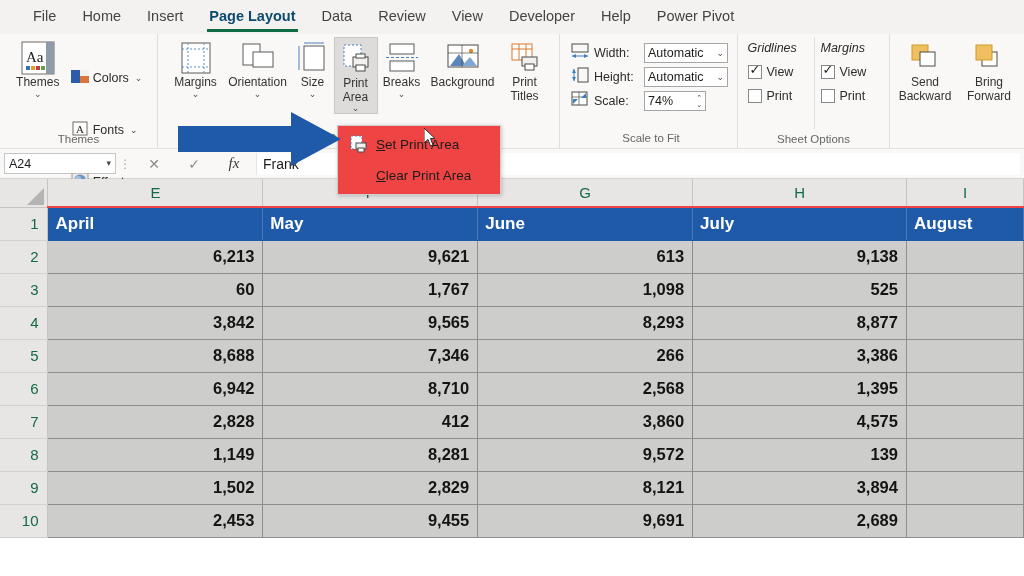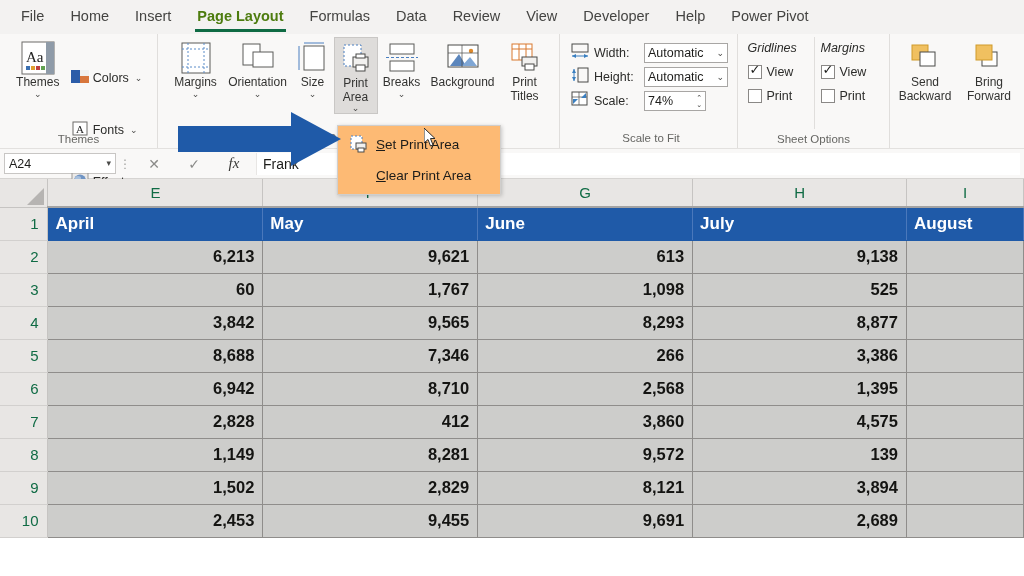--- a/index.html
+++ b/index.html
@@ -8,30 +8,30 @@
     font-family: "Liberation Sans", sans-serif;
     background: #ffffff;
     overflow: hidden;
   }
   #app { position: relative; width: 1024px; height: 576px; }
 
   
   .tabbar {
     height: 34px; background: #f3f2f1;
     display: flex; align-items: center;
-    padding-left: 8px; gap: 0px;
+    padding-left: 20px; gap: 0px;
     position: relative;
   }
   .tab {
     font-size: 14.5px; color: #444442;
     padding: 4px 13px 6px 13px;
     white-space: nowrap; position: relative;
     line-height: 18px;
   }
-  .tab.active { color: #4d7c0f; font-weight: bold; }
+  .tab.active { color: #0c4a6e; font-weight: bold; }
   .tab.active::after {
     content: ""; position: absolute;
     left: 11px; right: 11px; bottom: -1px; height: 3px;
     background: #0f6b44;
   }
 
   
   .ribbon {
     height: 115px; background: #f9f8f7;
     border-bottom: 1px solid #e3e1df;
@@ -156,39 +156,39 @@
     width: 48px; height: 33px; background: #e8e6e4;
     border-right: 1px solid #c6c4c2; border-bottom: 1px solid #d2d0ce;
     text-align: right; padding-right: 9px !important;
     font-size: 15px; color: #0f6b44; font-weight: normal;
   }
   td.hdr-cell {
     height: 33px; background: #1f5aa8;
     color: #ffffff; font-weight: bold; font-size: 17px;
     padding-left: 7px !important; text-align: left;
     border-right: 1px solid #4a78bb;
-    border-top: 2px solid #a3a3a3;
+    border-top: 2px solid #ef4444;
     border-bottom: 1px solid #1f5aa8;
   }
   td.num-cell {
     height: 33px; background: #cdcdcb;
     color: #141412; font-weight: bold; font-size: 16.5px;
     padding-right: 8px !important; text-align: right;
     border-right: 1px solid #8f8d8b;
     border-bottom: 1px solid #8f8d8b;
   }
   td.empty-cell {
     height: 33px; background: #cdcdcb;
     border-right: 1px solid #8f8d8b; border-bottom: 1px solid #8f8d8b;
   }
 
   
   .menu {
     position: absolute; left: 337px; top: 125px;
-    width: 164px; background: #fdba74;
+    width: 164px; background: #ef4444;
     border: 1px solid #d0cecc;
     box-shadow: 1px 1px 4px rgba(0,0,0,0.20);
     padding: 3px 0; z-index: 40;
   }
   .menu-item {
     height: 31px; display: flex; align-items: center;
     font-size: 13.5px; color: #1c1c1a; padding-left: 4px;
   }
   .mi-ico { width: 34px; display: flex; align-items: center; justify-content: center; }
   .mi-lbl u { text-decoration: underline; }
@@ -208,21 +208,20 @@
 </head>
 <body>
 
 <div id="app">
 
   <div class="tabbar">
     <div class="tab">File</div>
     <div class="tab">Home</div>
     <div class="tab">Insert</div>
     <div class="tab active">Page Layout</div>
-    <div class="tab">Formulas</div>
     <div class="tab">Data</div>
     <div class="tab">Review</div>
     <div class="tab">View</div>
     <div class="tab">Developer</div>
     <div class="tab">Help</div>
     <div class="tab">Power Pivot</div>
   </div>
 
   <div class="ribbon">
 

